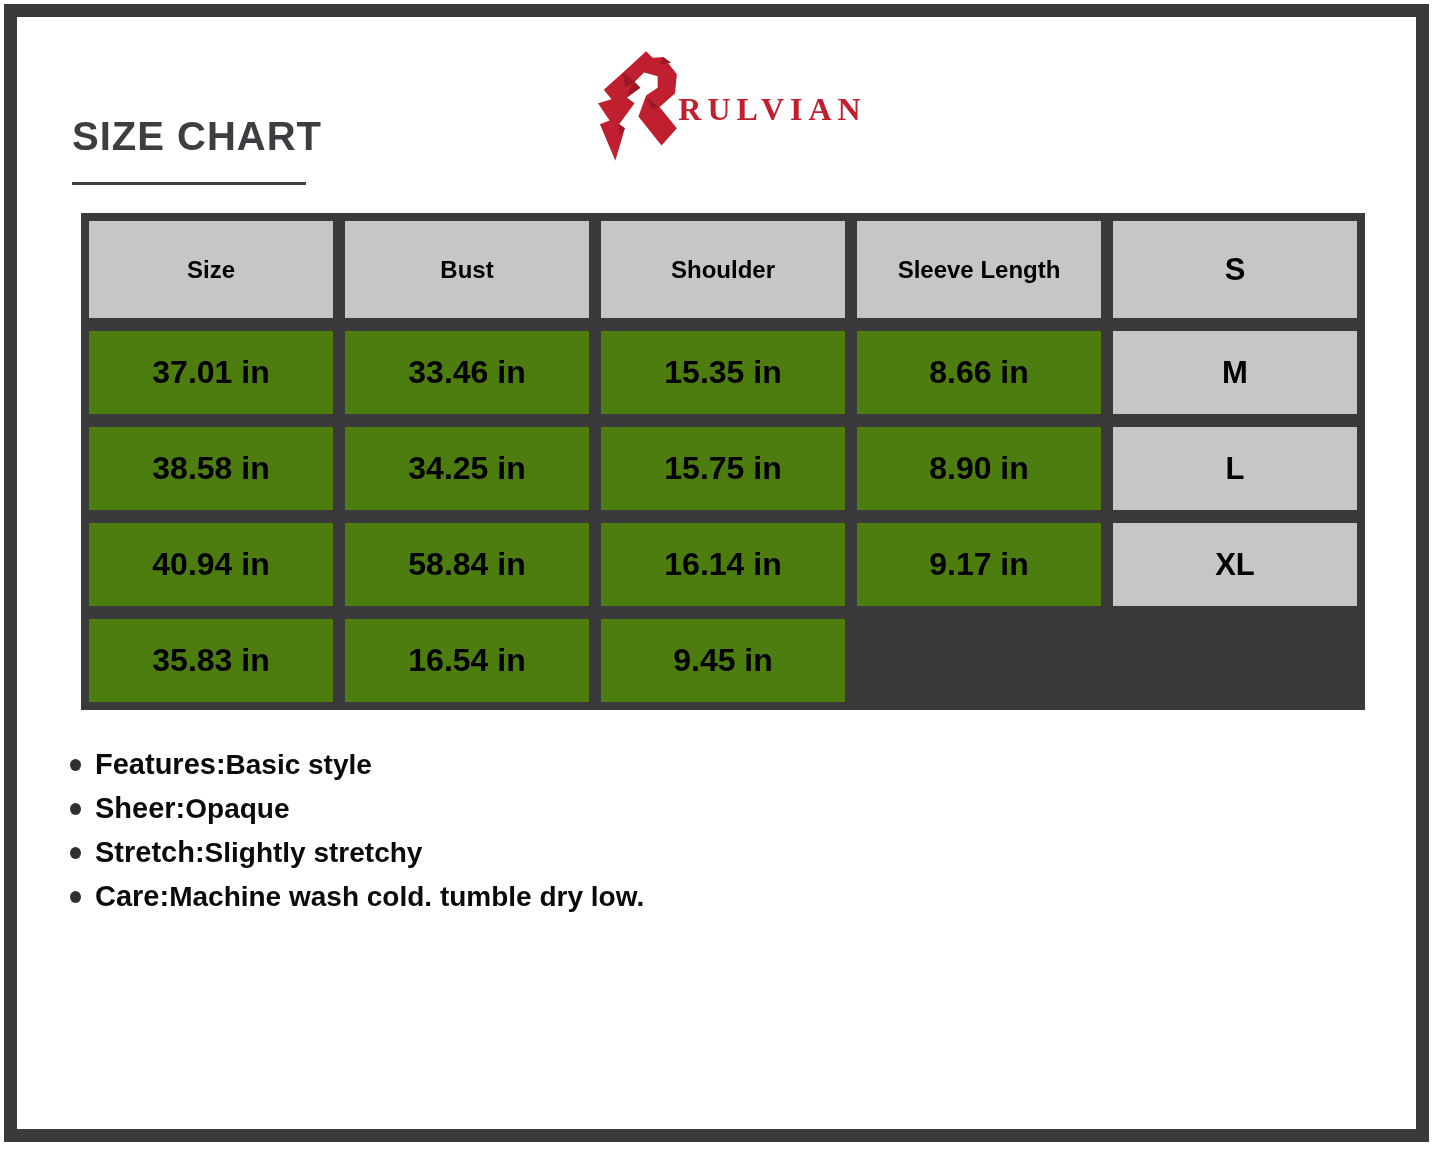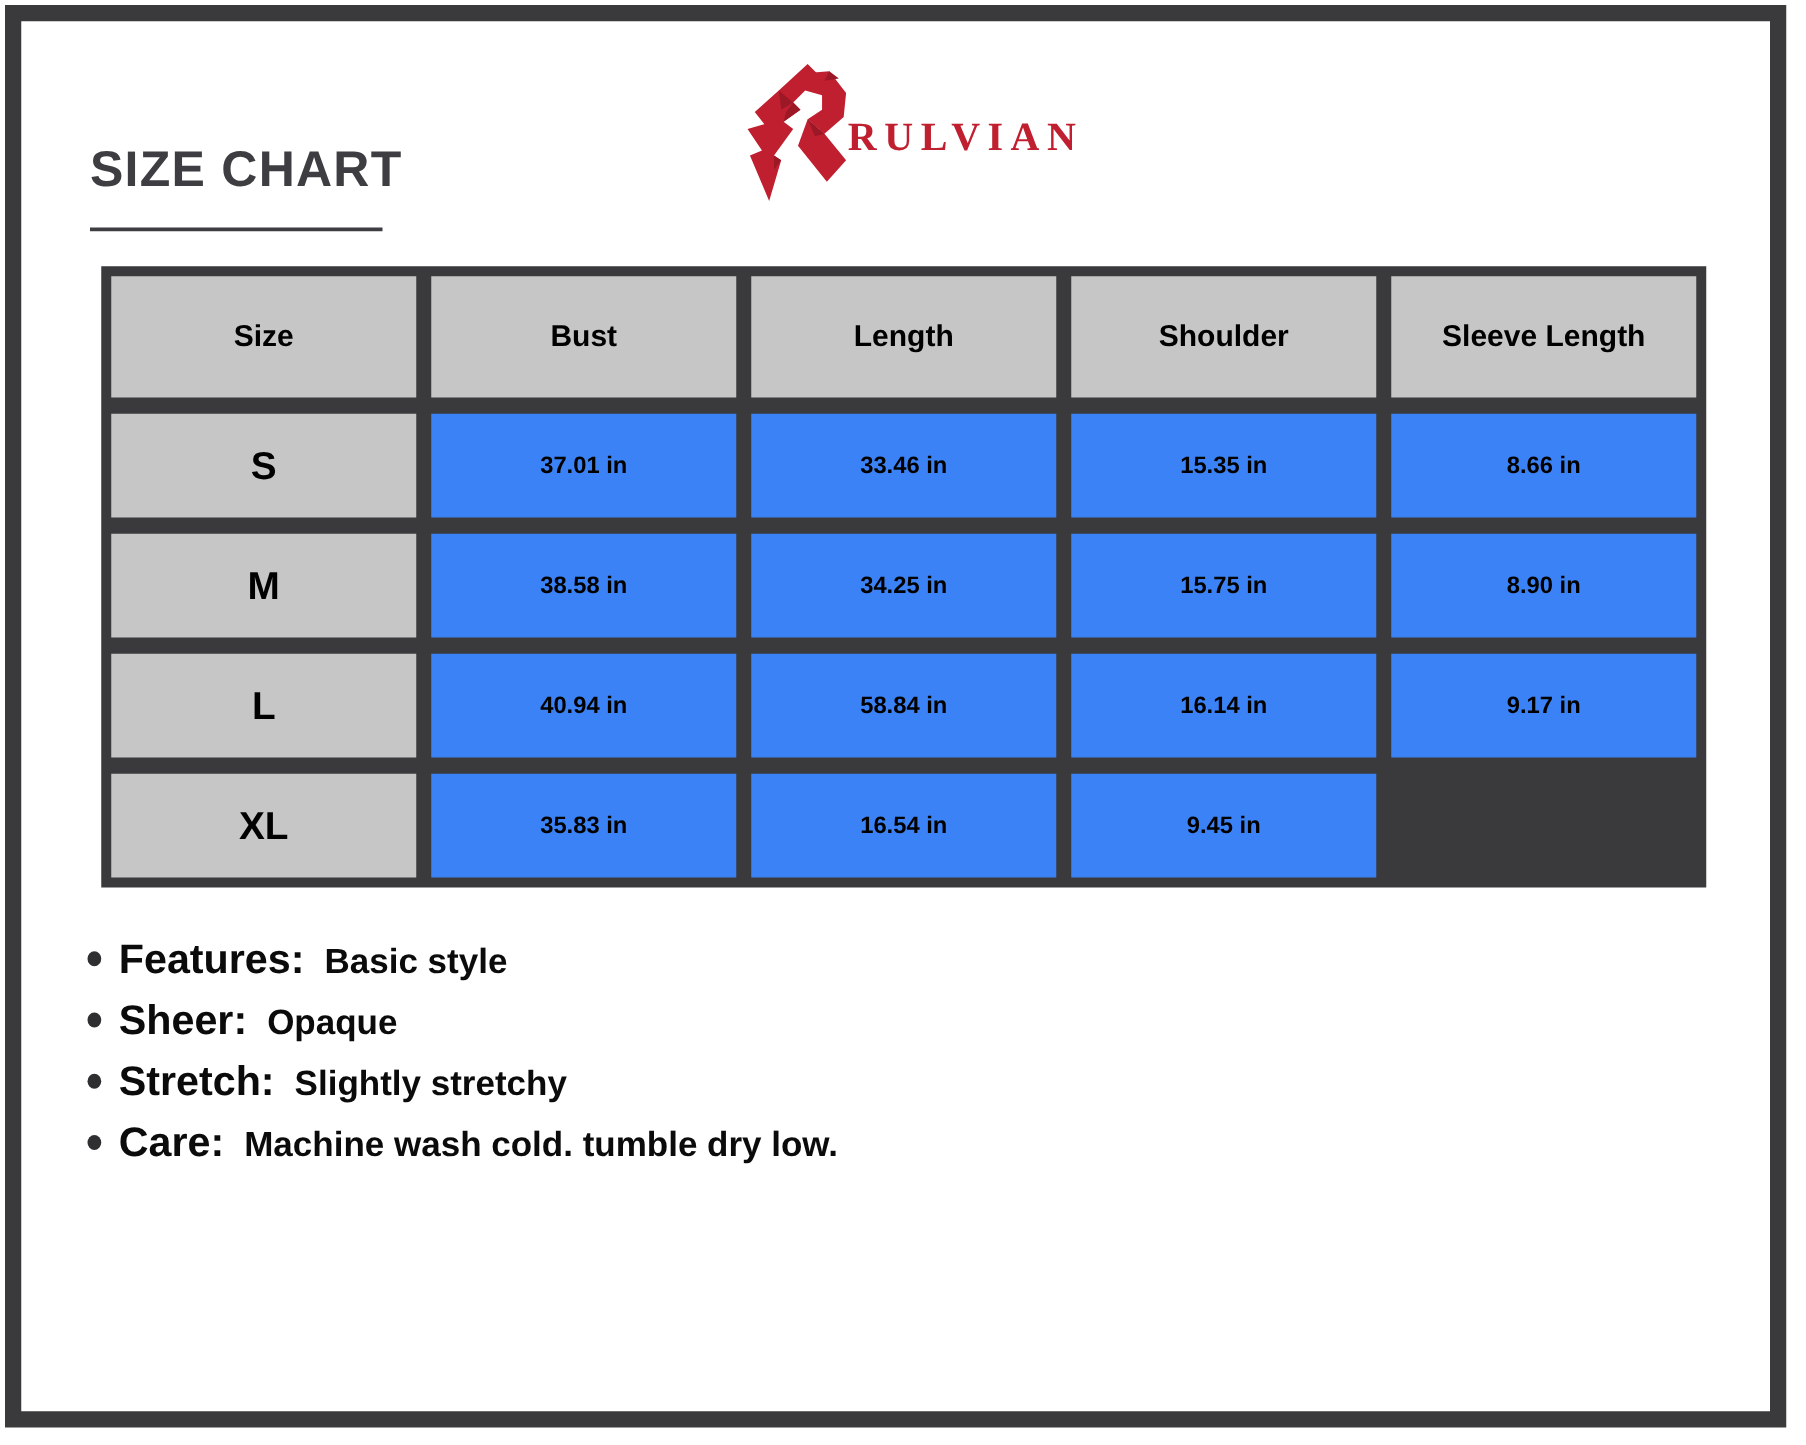--- a/index.html
+++ b/index.html
@@ -27,31 +27,31 @@
     font-size:32px; letter-spacing:6px; color:#c01f30; margin-top:4px;
   }
   .size-table {
     position:absolute; left:81px; top:213px; width:1284px; height:497px;
     background:#3a3a3c; padding:8px; box-sizing:border-box;
     display:grid; grid-template-columns:repeat(5,1fr);
     grid-template-rows:97px 83px 83px 83px 83px; gap:13px 12px;
   }
   .cell {
     display:flex; align-items:center; justify-content:center;
-    background:#3b82f6; color:#000; font-weight:bold; font-size:19px;
+    background:#4d7c0f; color:#000; font-weight:bold; font-size:32px;
   }
   .cell.head { background:#c6c6c6; font-size:24px; }
   .cell.size { background:#c6c6c6; font-size:31px; }
   .details { position:absolute; left:70px; top:748px; }
   .detail-item { display:flex; align-items:baseline; margin-bottom:11px; }
   .bullet {
     width:11px; height:12px; border-radius:50%; background:#2f2f31;
     margin-right:14px; align-self:center; flex:0 0 auto;
   }
-  .detail-label { font-size:33px; font-weight:bold; color:#0b0b0b; margin-right:16px; white-space:nowrap; }
+  .detail-label { font-size:29px; font-weight:bold; color:#0b0b0b; white-space:nowrap; }
   .detail-value { font-size:28px; font-weight:bold; color:#0b0b0b; white-space:nowrap; }
 </style>
 </head>
 <body>
 
 <div class="page">
 
   <div class="frame"></div>
 
   <div class="page-title">SIZE CHART</div>
@@ -71,21 +71,20 @@
         <polygon points="42,78 48,82 42,90"></polygon>
         <polygon points="88,8 96,14 84,16"></polygon>
       </g>
     </svg>
     <div class="brand-name">RULVIAN</div>
   </div>
 
   <div class="size-table">
     <div class="cell head">Size</div>
     <div class="cell head">Bust</div>
-    <div class="cell head">Length</div>
     <div class="cell head">Shoulder</div>
     <div class="cell head">Sleeve Length</div>
 
     <div class="cell size">S</div>
     <div class="cell">37.01 in</div>
     <div class="cell">33.46 in</div>
     <div class="cell">15.35 in</div>
     <div class="cell">8.66 in</div>
 
     <div class="cell size">M</div>

